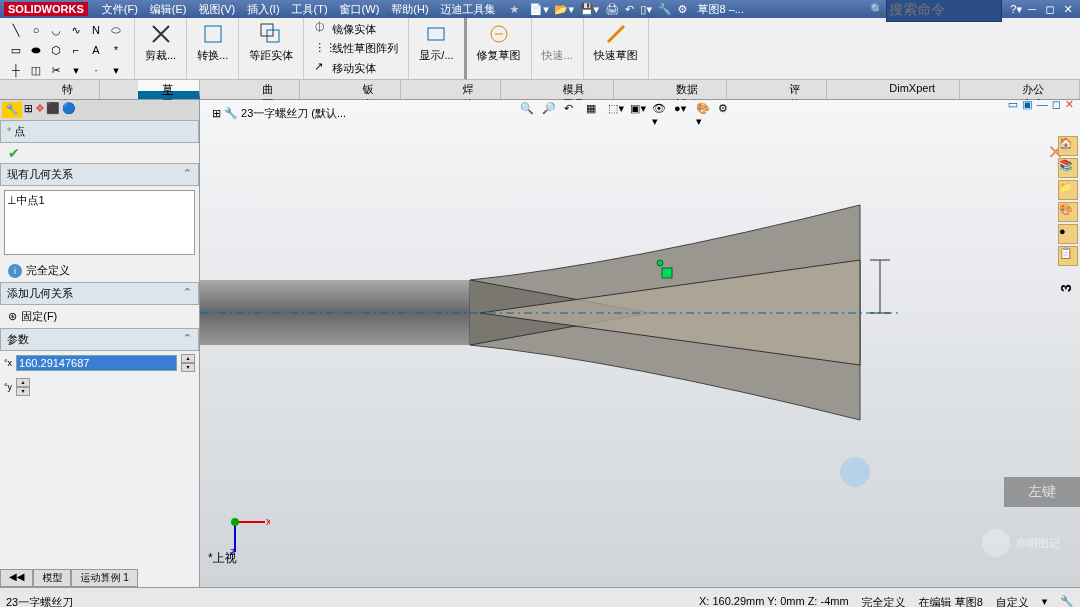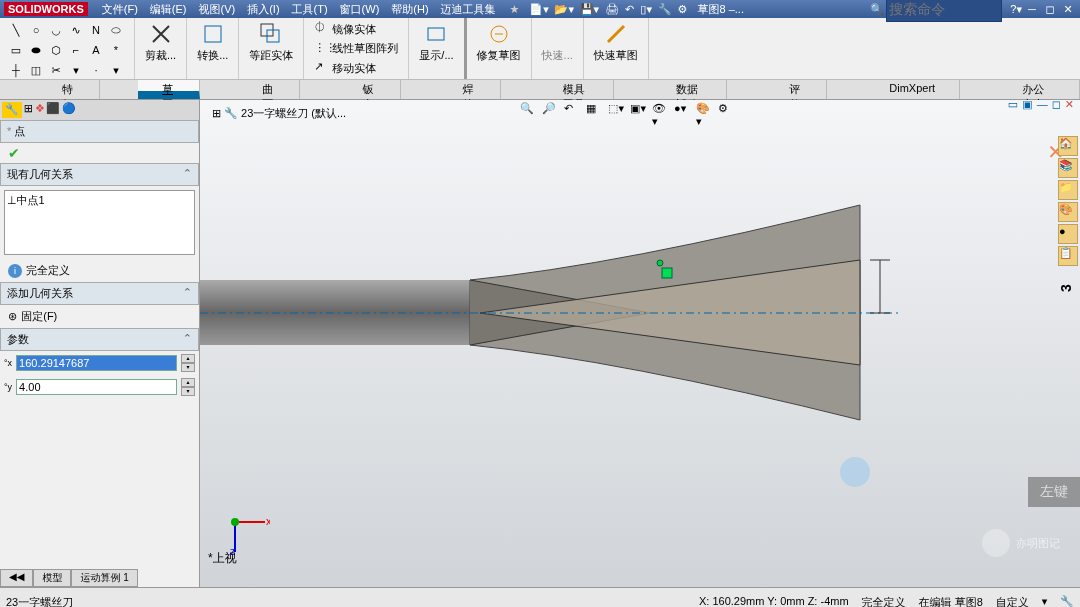--- a/index.html
+++ b/index.html
@@ -47,21 +47,21 @@
 .view-label { position: absolute; bottom: 20px; left: 8px; font-size: 12px; }
 
 .bottom-tabs { position: absolute; bottom: 0; left: 0; display: flex; height: 18px; }
 .btab { background: #ddd; border: 1px solid #999; padding: 1px 8px; cursor: pointer; font-size: 10px; }
 
 .statusbar { height: 30px; background: #e8e8e8; border-top: 1px solid #999; display: flex; align-items: center; padding: 0 6px; }
 .status-right { margin-left: auto; display: flex; gap: 13px; }
 
 .watermark { position: absolute; bottom: 30px; right: 20px; color: #fff; opacity: 0.6; display: flex; align-items: center; gap: 6px; }
 .wm-circle { width: 28px; height: 28px; background: rgba(255,255,255,0.5); border-radius: 50%; }
-.left-key { position: absolute; bottom: 80px; right: 0; background: rgba(80,80,80,0.5); color: #ddd; padding: 6px 12px; font-size: 14px; }
+.left-key { position: absolute; bottom: 80px; right: 0; background: rgba(80,80,80,0.5); color: #ddd; padding: 6px 24px; font-size: 14px; }
 .close-x { position: absolute; top: 40px; right: 16px; color: #e85; font-size: 20px; cursor: pointer; }
 .win-icons { position: absolute; top: -2px; right: 6px; display: flex; gap: 4px; }
 .check-icon { color: #3a3; font-size: 14px; padding: 2px 4px; cursor: pointer; }
 .collapse { color: #666; cursor: pointer; }
 .info-icon { width:14px; height:14px; background:#4a90d0; border-radius:50%; color:#fff; display:inline-flex; align-items:center; justify-content:center; font-size:9px; margin-right:4px; }
 .dim-label { position:absolute; right:10px; top:180px; font-size:14px; font-weight:bold; transform:rotate(-90deg); }
 </style>
 </head>
 <body>
 
@@ -250,21 +250,20 @@
     <div class="param-row">
       <span style="font-size:9px">°x</span>
       <input class="param-input sel" value="160.29147687" style="">
       <div class="spinner">
           <div class="spin-btn">▴</div>
           <div class="spin-btn">▾</div>
         </div>
     </div>
     <div class="param-row">
       <span style="font-size:9px">°y</span>
-      <input class="param-input" value="4.00" style="">
       <div class="spinner">
           <div class="spin-btn">▴</div>
           <div class="spin-btn">▾</div>
         </div>
     </div>
 
     <div class="bottom-tabs" style="position:relative;margin-top:auto">
       <span class="btab">◀◀</span>
       <span class="btab">模型</span>
       <span class="btab">运动算例 1</span>

